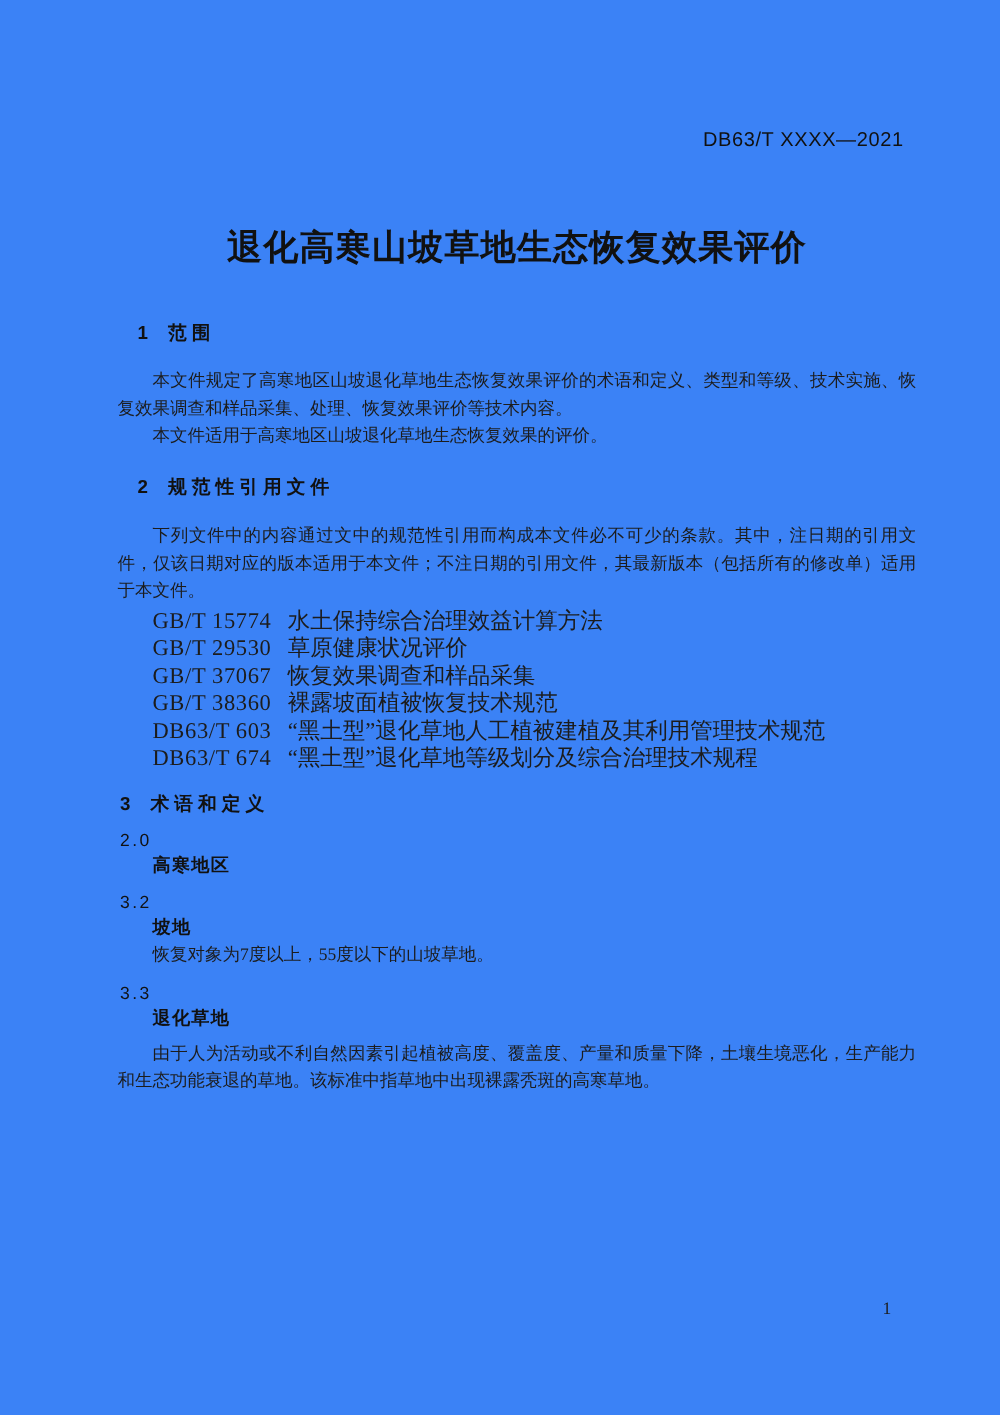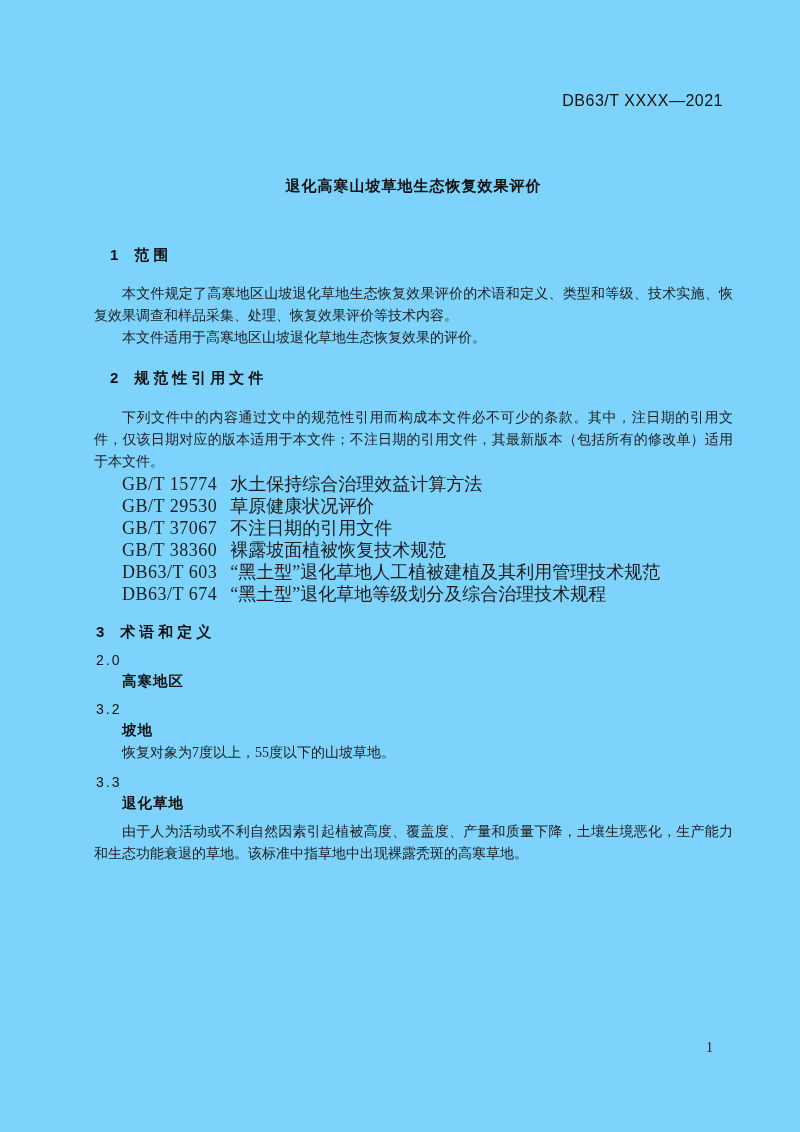--- a/index.html
+++ b/index.html
@@ -5,23 +5,23 @@
   html, body {
     margin: 0;
     padding: 0;
     background: #ffffff;
   }
   .page {
     position: relative;
     width: 800px;
     height: 1132px;
     margin: 0 auto;
-    background: #7dd3fc;
+    background: #3b82f6;
     box-sizing: border-box;
-    padding: 0 67px 0 94px;
+    padding: 12px 67px 0 94px;
     color: #1c1c1c;
     font-family: "Liberation Serif", "DejaVu Serif", serif;
     overflow: hidden;
   }
   
   .doc-code {
     margin-top: 93px;
     text-align: right;
     padding-right: 10px;
     font-family: "Liberation Sans", "DejaVu Sans", sans-serif;
@@ -29,21 +29,21 @@
     line-height: 16px;
     letter-spacing: 0.5px;
     color: #111;
   }
   
   .doc-title {
     margin: 63px 0 0 0;
     text-align: center;
     font-family: "Liberation Sans", "DejaVu Sans", sans-serif;
     font-weight: bold;
-    font-size: 15px;
+    font-size: 28px;
     line-height: 28px;
     letter-spacing: 1px;
     color: #111;
   }
   
   .clause-heading {
     font-family: "Liberation Sans", "DejaVu Sans", sans-serif;
     font-weight: bold;
     font-size: 15px;
     line-height: 20px;
@@ -137,21 +137,21 @@
   <p class="body-p indent mt-p2">下列文件中的内容通过文中的规范性引用而构成本文件必不可少的条款。其中，注日期的引用文件，仅该日期对应的版本适用于本文件；不注日期的引用文件，其最新版本（包括所有的修改单）适用于本文件。</p>
 
   <div class="ref-list">
     <div class="ref-row">
       <span class="ref-code">GB/T 15774</span><span class="ref-title">水土保持综合治理效益计算方法</span>
     </div>
     <div class="ref-row">
       <span class="ref-code">GB/T 29530</span><span class="ref-title">草原健康状况评价</span>
     </div>
     <div class="ref-row">
-      <span class="ref-code">GB/T 37067</span><span class="ref-title">不注日期的引用文件</span>
+      <span class="ref-code">GB/T 37067</span><span class="ref-title">恢复效果调查和样品采集</span>
     </div>
     <div class="ref-row">
       <span class="ref-code">GB/T 38360</span><span class="ref-title">裸露坡面植被恢复技术规范</span>
     </div>
     <div class="ref-row">
       <span class="ref-code">DB63/T 603</span><span class="ref-title">“黑土型”退化草地人工植被建植及其利用管理技术规范</span>
     </div>
     <div class="ref-row">
       <span class="ref-code">DB63/T 674</span><span class="ref-title">“黑土型”退化草地等级划分及综合治理技术规程</span>
     </div>

